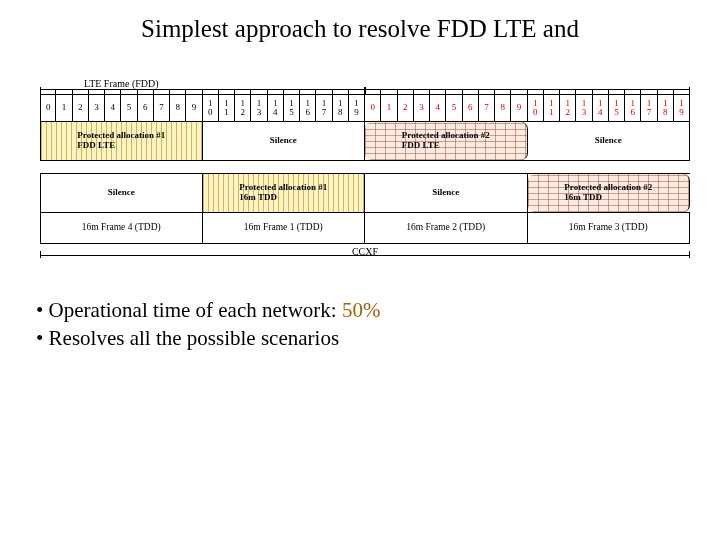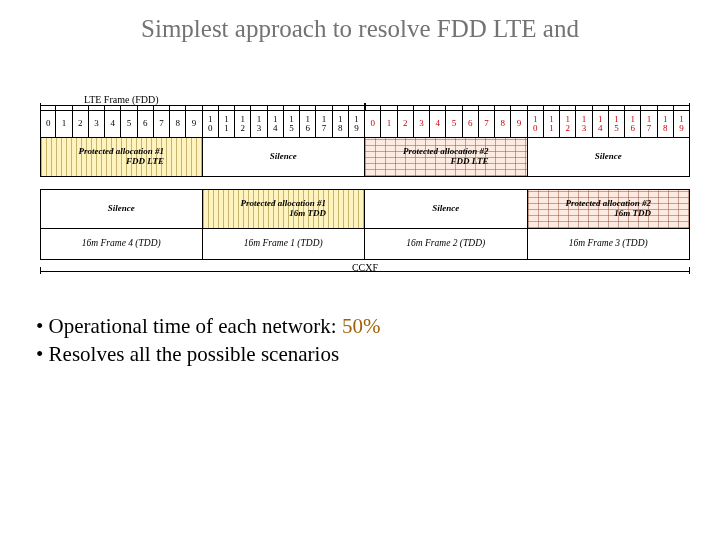--- a/index.html
+++ b/index.html
@@ -7,22 +7,22 @@
     width: 720px; height: 540px;
     font-family: "Times New Roman", serif;
     background: #fff;
     padding: 14px 30px 0 30px;
     overflow: hidden;
   }
   .title {
     font-size: 25px;
     text-align: center;
     line-height: 1.18;
-    margin-bottom: 44px;
-    color: #737373;
+    margin-bottom: 28px;
+    color: #000000;
   }
   .diagram {
     margin-left: 10px;
     width: 572px;
     font-size: 9px;
   }
   .lteframe-wrap { position: relative; height: 22px; }
   .lteframe-label {
     position: absolute; left: 0; top: 6px; width: 162.5px;
     text-align: center; font-size: 10px;
@@ -59,36 +59,36 @@
   .sf-cell:first-child .sf-tick { display:none; }
 
   .alloc-row {
     display: flex; width: 650px;
     border-bottom: 1.5px solid #000;
   }
   .alloc-cell, .label-cell {
     width: 162.5px; height: 38px;
     border-right: 1px solid #000;
     display: flex; align-items: center; justify-content: center;
-    text-align: right; font-size: 9px; font-weight: bold; line-height: 1.1;
+    text-align: left; font-size: 9px; font-weight: bold; line-height: 1.1;
     position: relative;
-    font-style: italic;
   }
   .alloc-cell:first-child, .label-cell:first-child { border-left: 1.5px solid #000; }
   .alloc-cell:last-child, .label-cell:last-child { border-right: 1.5px solid #000; }
 
   .hatch-yellow {
     background-color: #fff4bf;
     background-image: repeating-linear-gradient(90deg, rgba(150,130,40,0.55) 0 1px, transparent 1px 5px);
   }
   .hatch-brick {
     background-color: #fdebe1;
     background-image:
       repeating-linear-gradient(0deg, rgba(150,80,60,0.5) 0 1px, transparent 1px 6px),
       repeating-linear-gradient(90deg, rgba(150,80,60,0.5) 0 1px, transparent 1px 10px);
+    border-radius: 7px;
   }
   .gap-row { height: 12px; width: 650px; }
 
   .label-row {
     display: flex; width: 650px;
     border-top: 1.5px solid #000; border-bottom: 1.5px solid #000;
   }
   .label-cell { height: 30px; font-weight: normal; font-size: 9.5px; }
 
   .ccxf-wrap { position: relative; height: 24px; width: 650px; }

